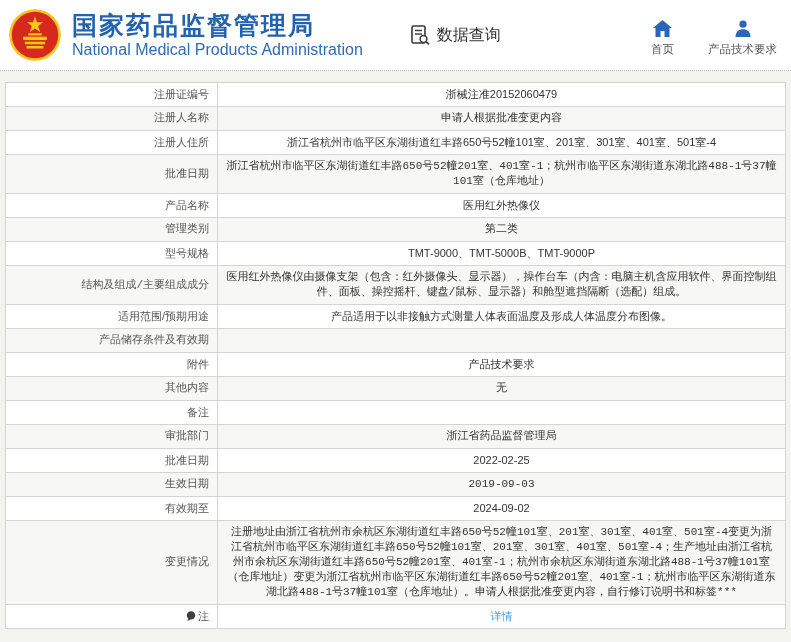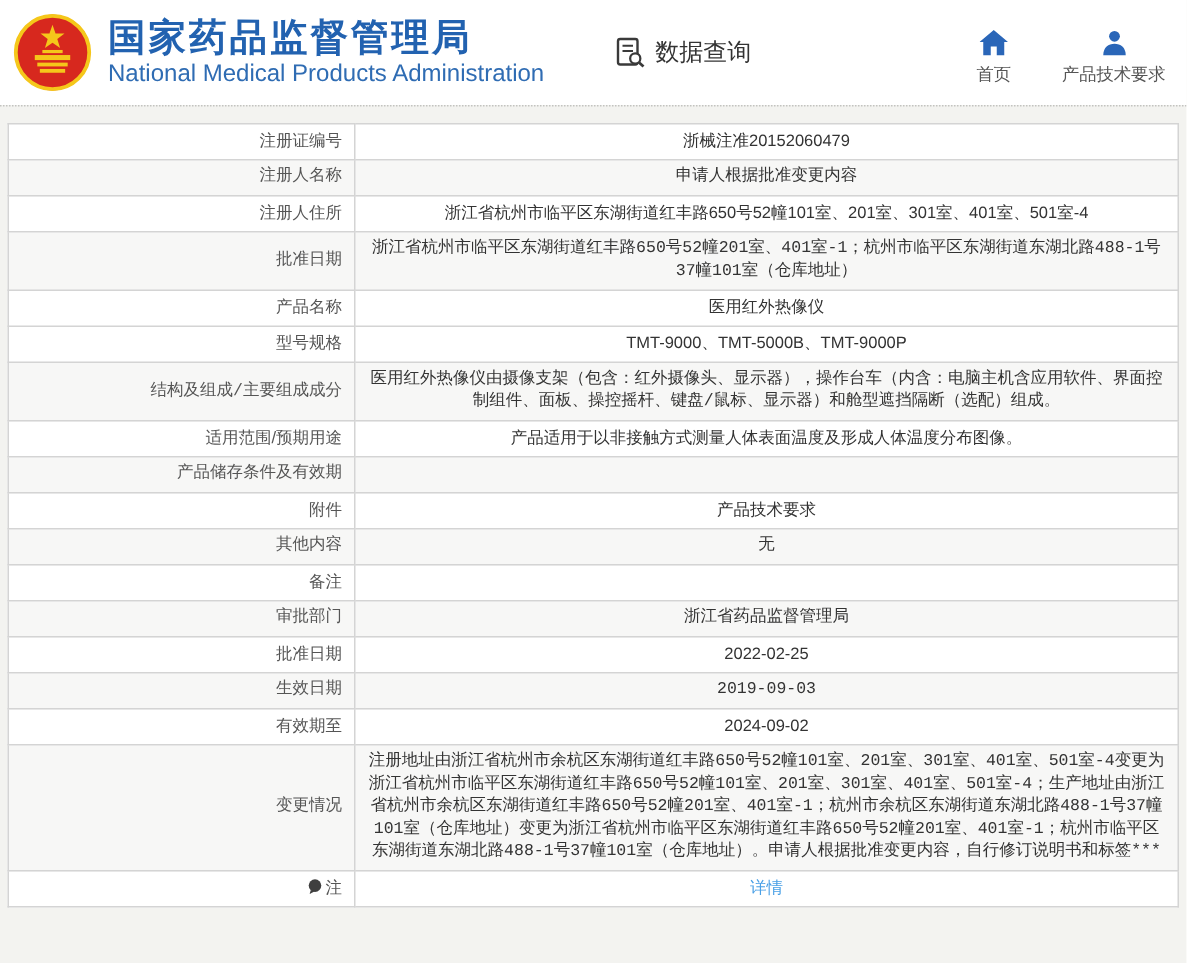--- a/index.html
+++ b/index.html
@@ -21,21 +21,21 @@
 
   
   .content { border-top:1px dotted #c3c3c0; background:#f3f3f0; padding:9px 0 8px 0; min-height:572px; }
   .titlebar { display:flex; align-items:center; padding:3px 10px 8px 9px; }
   .titlebar .doc-ic { flex:0 0 13px; }
   .titlebar span { font-size:14px; font-weight:bold; color:#2066b1; margin-left:5px; letter-spacing:0.5px; }
 
   table.info { width:781px; margin:2px 5px 0 5px; border-collapse:collapse; background:#fff;
                border:1px solid #cccccc; table-layout:fixed; }
   table.info td { border:1px solid #d4d4d4; font-size:11px; line-height:15px; padding:4px 8px; }
-  td.label-cell { width:231px; text-align:right; color:#555; padding-right:13px; vertical-align:middle; }
+  td.label-cell { width:212px; text-align:right; color:#555; padding-right:13px; vertical-align:middle; }
   td.value-cell { color:#333; text-align:center; padding-left:12px; word-break:break-all; }
   tr.alt td { background:#f7f7f6;font-family:Liberation Mono, monospace; }
   a.detail-link { color:#4aa0e6; text-decoration:none; cursor:pointer; }
   .note-ic { display:inline-block; vertical-align:-1px; margin-right:2px; }
 </style>
 </head>
 <body>
 
 <div class="page">
 
@@ -97,20 +97,24 @@
             <td class="value-cell">浙江省杭州市临平区东湖街道红丰路650号52幢101室、201室、301室、401室、501室-4</td>
           </tr>
           <tr class="alt">
             <td class="label-cell">批准日期</td>
             <td class="value-cell">浙江省杭州市临平区东湖街道红丰路650号52幢201室、401室-1；杭州市临平区东湖街道东湖北路488-1号37幢101室（仓库地址）</td>
           </tr>
           <tr>
             <td class="label-cell">产品名称</td>
             <td class="value-cell">医用红外热像仪</td>
           </tr>
+          <tr class="alt">
+            <td class="label-cell">管理类别</td>
+            <td class="value-cell">第二类</td>
+          </tr>
           <tr>
             <td class="label-cell">型号规格</td>
             <td class="value-cell">TMT-9000、TMT-5000B、TMT-9000P</td>
           </tr>
           <tr class="alt">
             <td class="label-cell">结构及组成/主要组成成分</td>
             <td class="value-cell">医用红外热像仪由摄像支架（包含：红外摄像头、显示器），操作台车（内含：电脑主机含应用软件、界面控制组件、面板、操控摇杆、键盘/鼠标、显示器）和舱型遮挡隔断（选配）组成。</td>
           </tr>
           <tr>
             <td class="label-cell">适用范围/预期用途</td>

